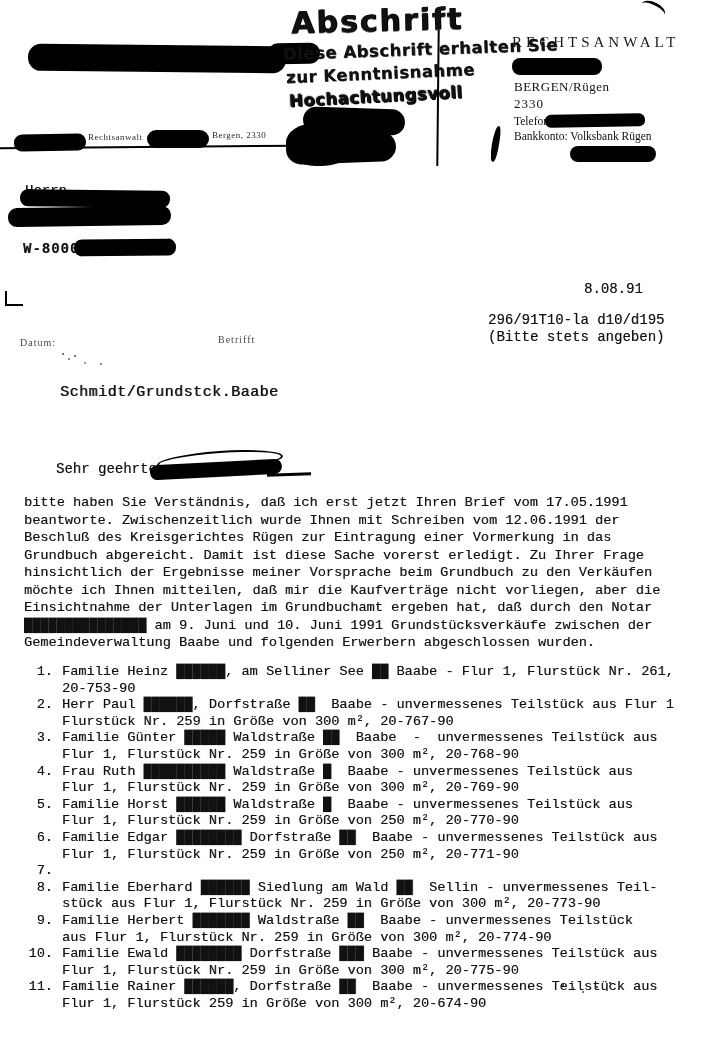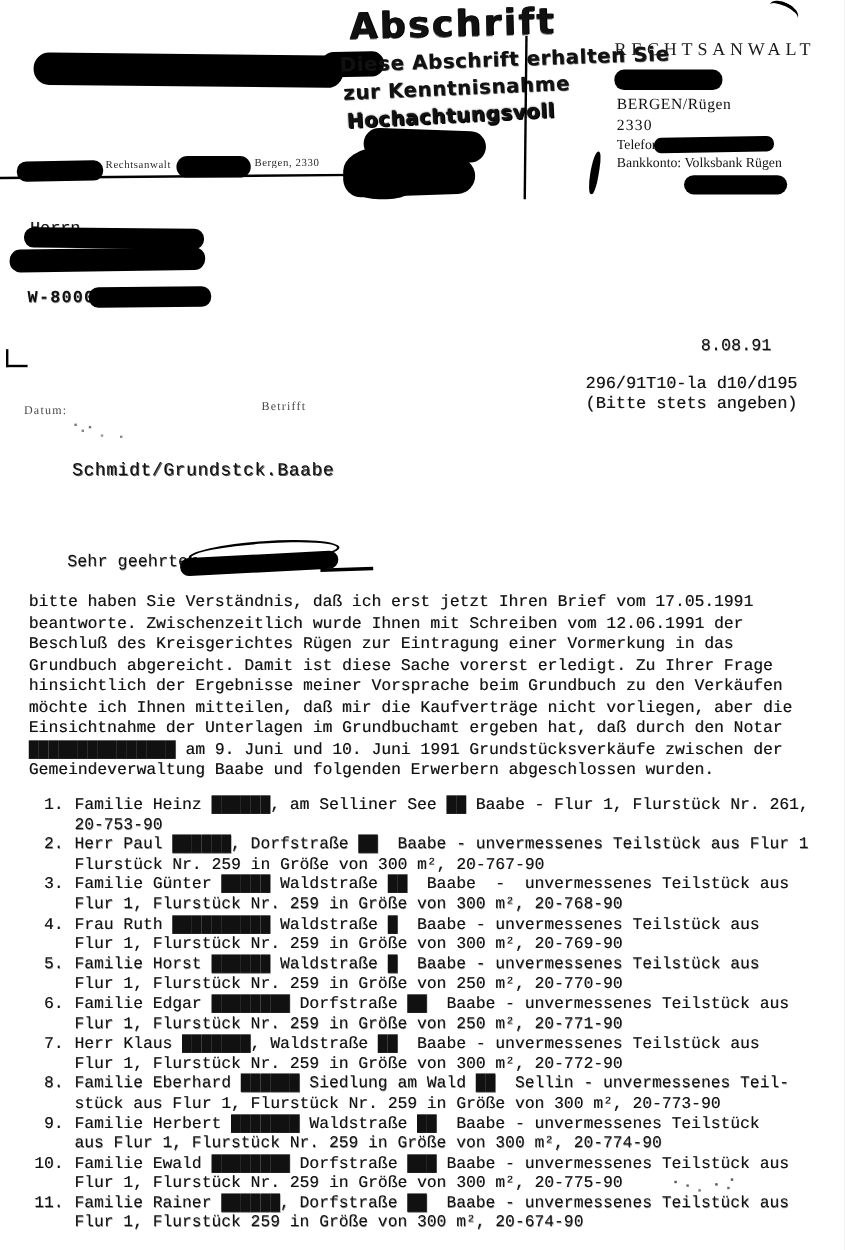--- a/index.html
+++ b/index.html
@@ -194,22 +194,20 @@
   </div>
 
   <div class="list-item">
     <span class="num">6.</span>
     <span class="txt">Familie Edgar ████████ Dorfstraße ██  Baabe - unvermessenes Teilstück aus
 Flur 1, Flurstück Nr. 259 in Größe von 250 m², 20-771-90</span>
   </div>
 
   <div class="list-item">
     <span class="num">7.</span>
-    <span class="txt">Herr Klaus ███████, Waldstraße ██  Baabe - unvermessenes Teilstück aus
-Flur 1, Flurstück Nr. 259 in Größe von 300 m², 20-772-90</span>
   </div>
 
   <div class="list-item">
     <span class="num">8.</span>
     <span class="txt">Familie Eberhard ██████ Siedlung am Wald ██  Sellin - unvermessenes Teil-
 stück aus Flur 1, Flurstück Nr. 259 in Größe von 300 m², 20-773-90</span>
   </div>
 
   <div class="list-item">
     <span class="num">9.</span>

